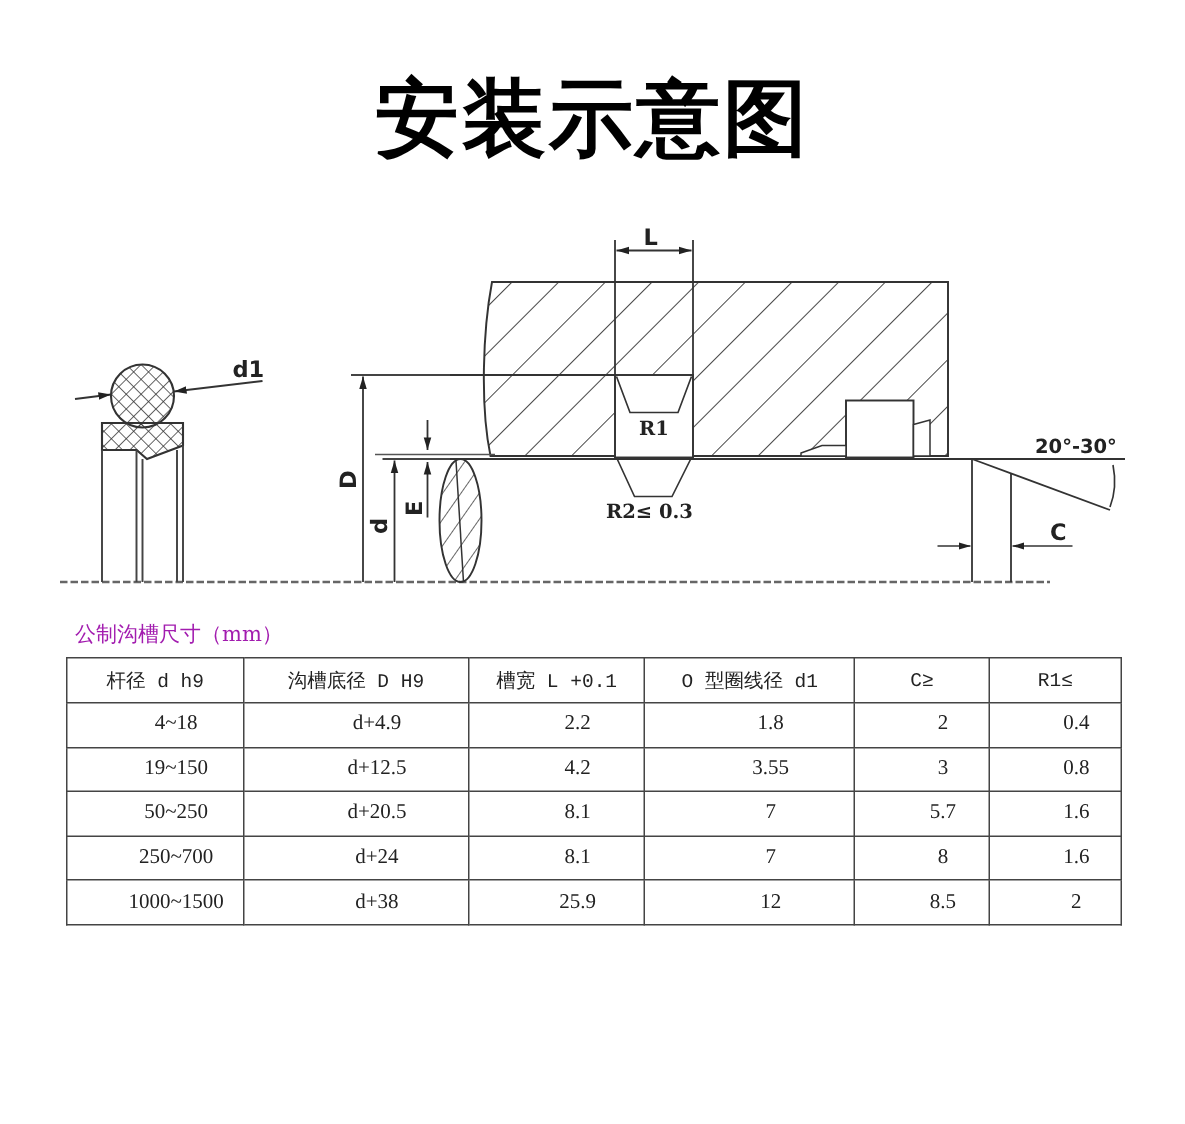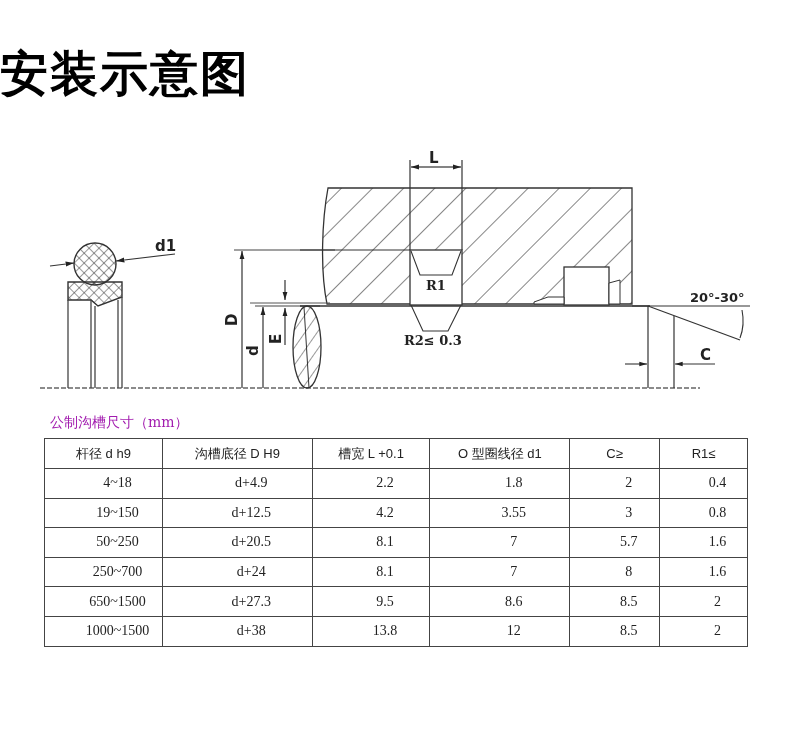--- a/index.html
+++ b/index.html
@@ -1,21 +1,21 @@
 <!DOCTYPE html>
 <html><head>
 <meta charset="utf-8">
 <style>
   * { margin: 0; padding: 0; box-sizing: border-box; }
   html, body { width: 790px; height: 749px; background: #ffffff; overflow: hidden; }
   body { position: relative; font-family: "DejaVu Sans", sans-serif; color: #111; }
 
   .title {
-    position: absolute; left: 0; top: 42px; width: 790px; text-align: left;
-    font-family: Liberation Serif, serif; font-weight: bold; font-size: 48px;
+    position: absolute; left: 0; top: 42px; width: 790px; text-align: center;
+    font-family: Liberation Serif, serif; font-weight: bold; font-size: 56px;
     letter-spacing: 2px; color: #000;
   }
 
   .diagram { position: absolute; left: 0; top: 140px; width: 790px; height: 265px; }
   .diagram svg { width: 790px; height: 265px; display: block; }
   .dlabel { font-family: "DejaVu Sans", sans-serif; font-weight: bold; fill: #222; }
   .dlabel-serif { font-family: "DejaVu Serif", serif; font-weight: bold; fill: #222; }
 
   .caption {
     position: absolute; left: 50px; top: 414px;
@@ -23,21 +23,21 @@
   }
 
   table.spec {
     position: absolute; left: 44px; top: 438px; width: 704px;
     border-collapse: collapse; font-family: "Liberation Serif", serif; font-size: 14px;
     color: #222;
   }
   table.spec th, table.spec td {
     border: 1.5px solid #444; text-align: center; font-weight: normal; padding: 0;
   }
-  table.spec th { height: 30px; font-family: Liberation Sans, sans-serif; font-size: 13px; }
+  table.spec th { height: 30px; font-family: Liberation Mono, monospace; font-size: 13px; }
   table.spec td { height: 29.6px; padding-left: 28px; }
   col.c1 { width: 118px; } col.c2 { width: 150px; } col.c3 { width: 118px; }
   col.c4 { width: 140px; } col.c5 { width: 90px; } col.c6 { width: 88px; }
 </style>
 </head>
 <body>
 
 <div class="title">安装示意图</div>
 
 <div class="diagram">
@@ -181,29 +181,21 @@
     </tr>
     <tr>
       <td>250~700</td>
       <td>d+24</td>
       <td>8.1</td>
       <td>7</td>
       <td>8</td>
       <td>1.6</td>
     </tr>
     <tr>
-      <td>650~1500</td>
-      <td>d+27.3</td>
-      <td>9.5</td>
-      <td>8.6</td>
-      <td>8.5</td>
-      <td>2</td>
-    </tr>
-    <tr>
       <td>1000~1500</td>
       <td>d+38</td>
-      <td>13.8</td>
+      <td>25.9</td>
       <td>12</td>
       <td>8.5</td>
       <td>2</td>
     </tr>
   </tbody>
 </table>
 
 </body></html>

